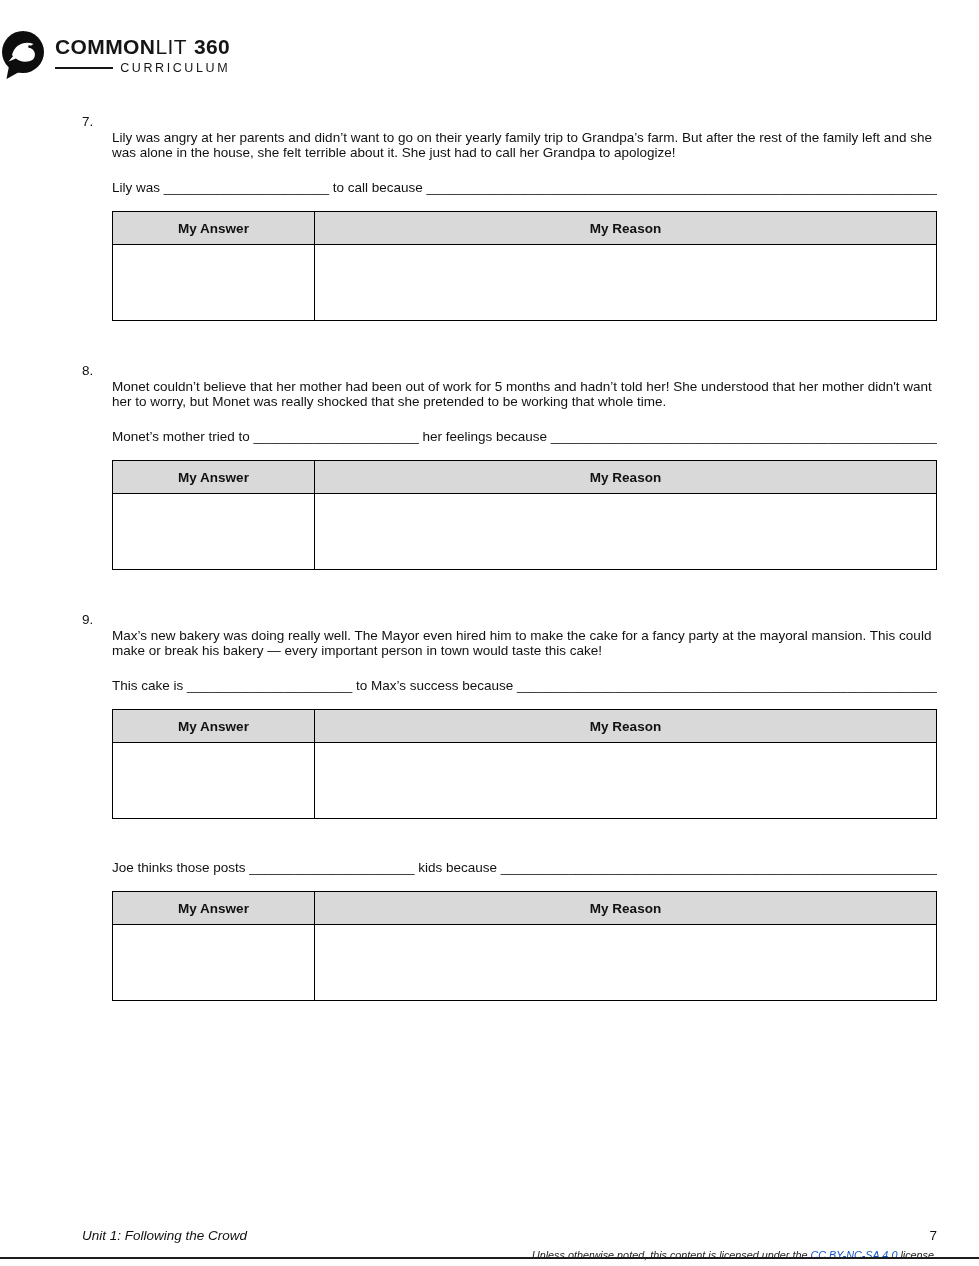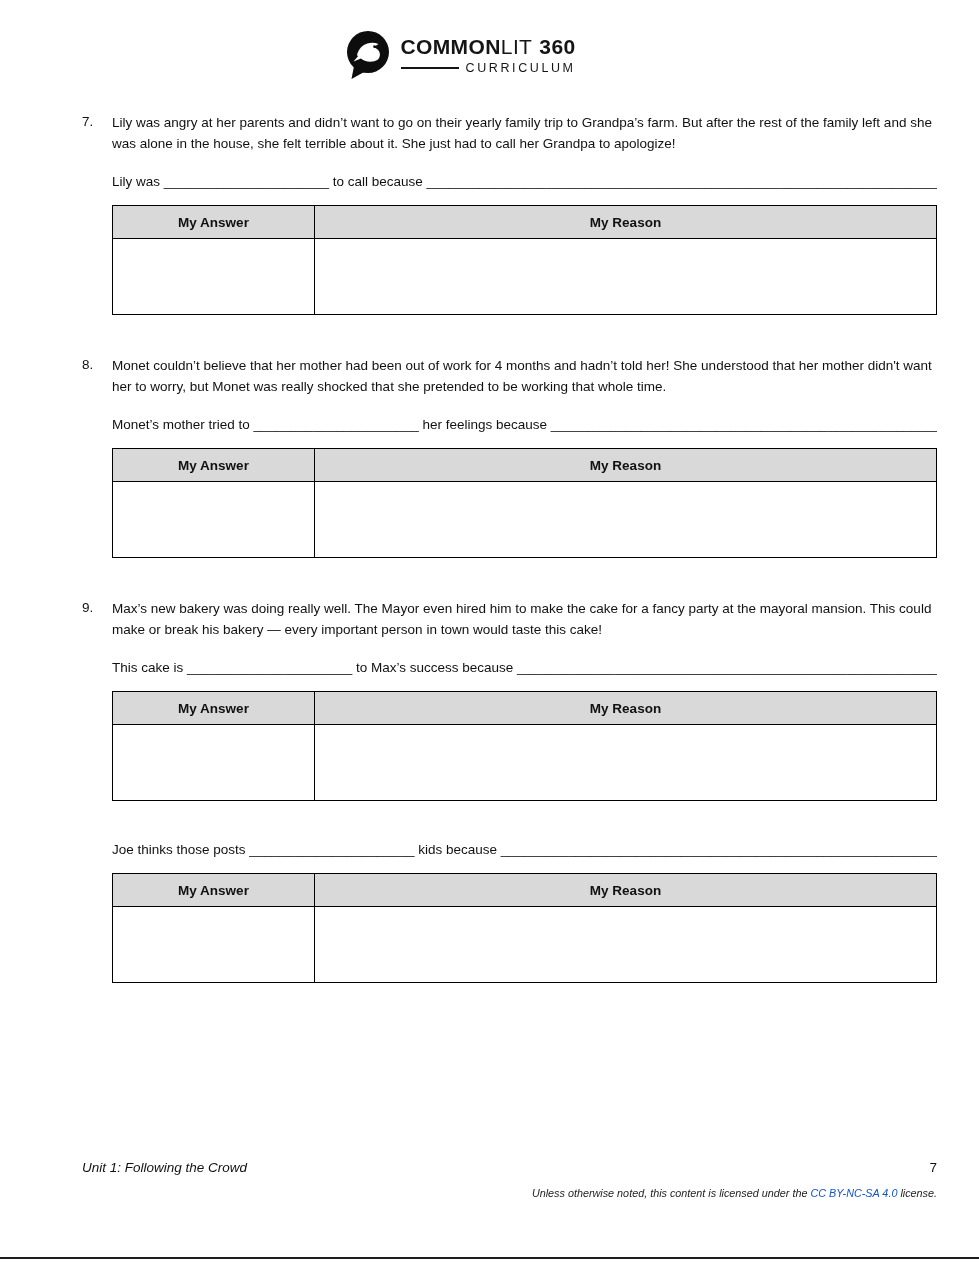--- a/index.html
+++ b/index.html
@@ -9,41 +9,41 @@
     position: relative;
     width: 979px;
     height: 1266px;
     background: #fff;
     overflow: hidden;
   }
 
   
   .page-header {
     display: flex;
-    justify-content: center;
+    justify-content: flex-start;
     padding: 26px 58px 0 0;
     height: 84px;
   }
   .logo { display: flex; align-items: center; gap: 9px; }
   .logo-icon { width: 46px; height: 50px; display: inline-block; }
   .logo-text { display: flex; flex-direction: column; align-items: flex-end; }
   .logo-line1 { font-size: 21px; line-height: 23px; letter-spacing: 0.4px; color: #151515; white-space: nowrap; }
   .lt-common { font-weight: 800; }
   .lt-lit { font-weight: 400; }
   .lt-360 { font-weight: 800; margin-left: 7px; }
   .logo-line2 { display: flex; align-items: center; margin-top: 3px; }
   .logo-rule { display: inline-block; width: 58px; height: 2px; background: #151515; margin-right: 7px; }
   .lt-curriculum { font-size: 12.5px; letter-spacing: 2.6px; font-weight: 400; color: #151515; }
 
   
   .content { margin: 28px 42px 0 82px; width: 855px; }
   .question { margin-bottom: 40px; }
   .q-row { display: flex; align-items: flex-start; }
   .q-num { width: 30px; flex-shrink: 0; font-size: 13.5px; line-height: 19.5px; }
-  .q-prompt { flex: 1; font-size: 13.5px; line-height: 21px; }
+  .q-prompt { flex: 1; font-size: 13.5px; line-height: 15px; margin-top: 18px; }
   .q-indent { margin-left: 30px; }
   .fill-line {
     margin-top: 19px;
     margin-bottom: 15px;
     font-size: 13.5px;
     line-height: 17px;
     white-space: nowrap;
     overflow: hidden;
     width: 100%;
   }
@@ -60,26 +60,26 @@
     font-size: 13.5px;
     font-weight: 700;
     text-align: center;
     height: 33px;
     padding: 0 4px;
   }
   table.answer-table td { height: 76px; background: #fff; }
   .col-answer { width: 202px; }
 
   
-  .page-footer { position: absolute; left: 82px; right: 42px; top: 1160px; }
+  .page-footer { position: absolute; left: 82px; right: 42px; top: 1228px; }
   .footer-row { display: flex; justify-content: space-between; align-items: baseline; }
   .unit-title { font-style: italic; font-size: 13.5px; color: #111; }
   .page-number { font-size: 13.5px; color: #111; }
   .license-line {
-    margin-top: 12px;
+    margin-top: 6px;
     text-align: right;
     font-style: italic;
     font-size: 10.8px;
     color: #222;
   }
   .license-link { color: #1155cc; text-decoration: none; font-style: italic; cursor: pointer; }
   .page-edge { position: absolute; left: 0; right: 0; bottom: 7px; height: 2px; background: #1c1c1c; }
 </style>
 </head>
 <body>
@@ -128,21 +128,21 @@
               <td></td>
             </tr>
           </tbody>
         </table>
       </div>
     </section>
 
     <section class="question">
       <div class="q-row">
         <span class="q-num">8.</span>
-        <p class="q-prompt">Monet couldn’t believe that her mother had been out of work for 4 months and hadn’t told her! She understood that her mother didn't want her to worry, but Monet was really shocked that she pretended to be working that whole time.</p>
+        <p class="q-prompt">Monet couldn’t believe that her mother had been out of work for 5 months and hadn’t told her! She understood that her mother didn't want her to worry, but Monet was really shocked that she pretended to be working that whole time.</p>
       </div>
       <div class="q-indent">
         <div class="fill-line">Monet’s mother tried to ______________________ her feelings because ________________________________________________________________________________</div>
         <table class="answer-table">
           <thead>
             <tr>
               <th class="col-answer">My Answer</th>
               <th class="col-reason">My Reason</th>
             </tr>
           </thead>

